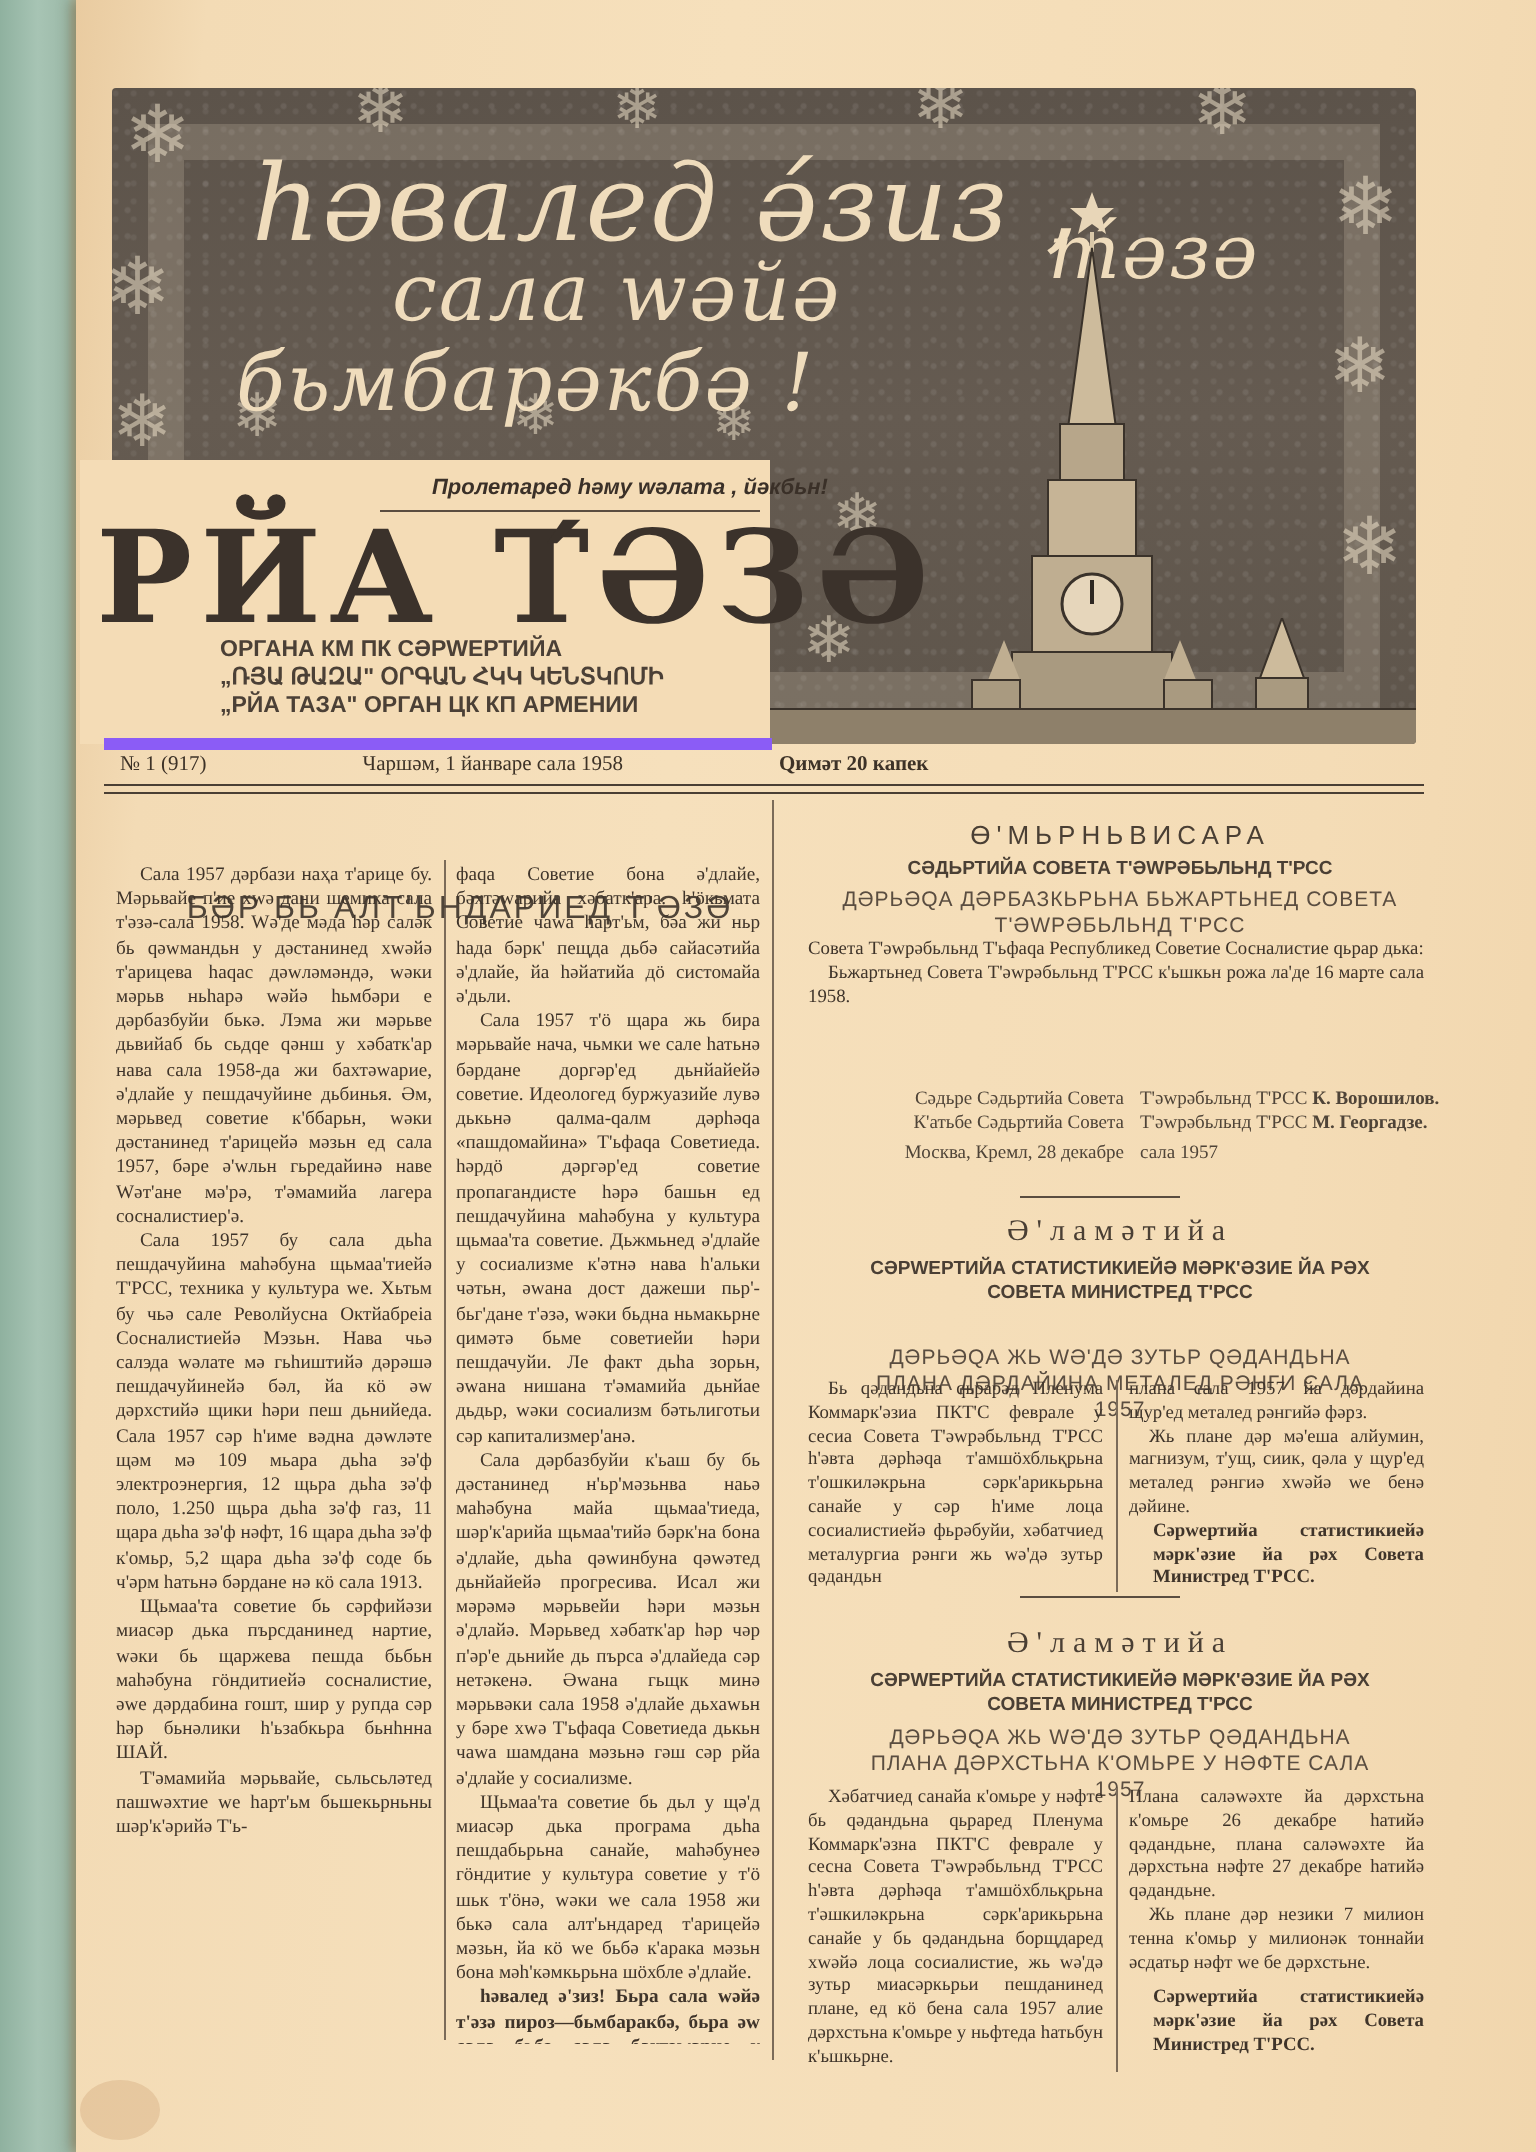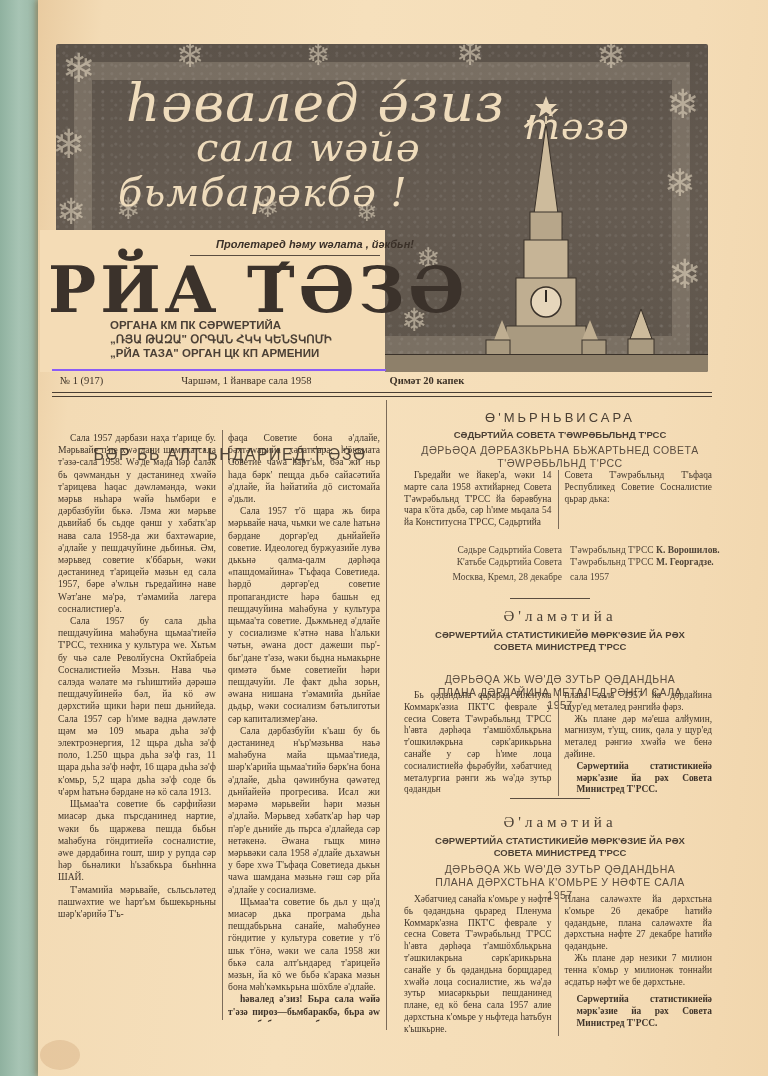--- a/index.html
+++ b/index.html
@@ -62,21 +62,21 @@
       position: absolute; left: 48px; top: 258px; font-size: 64px; font-weight: bold;
       font-family: "DejaVu Serif", serif; color: #3b322b; letter-spacing: 4px; line-height: 1;
     }
     .organ {
       position: absolute; left: 110px; top: 318px; width: 270px; text-align: left;
       font-family: "Liberation Sans", sans-serif; font-weight: bold; font-size: 11.5px; color: #4b4036;
       line-height: 14px;
     }
     .issue-bar {
       position: absolute; left: 52px; top: 369px; width: 334px; height: 20px;
-      border-top: 2px solid #8b5cf6;
+      border-top: 6px solid #8b5cf6;
       display: flex; align-items: center; font-size: 10.5px; gap: 28px;
     }
     .issue-bar span { padding: 0 8px; white-space: nowrap; }
     .issue-bar .sep { width: 1px; height: 16px; background: #6b5d4e; padding: 0; }
     .double-rule { position: absolute; left: 52px; top: 392px; width: 660px; height: 5px;
       border-top: 1.5px solid #4a3f34; border-bottom: 1px solid #4a3f34; }
     
     .col-divider { position: absolute; width: 1px; background: #7b6b59; }
     .lead-title {
       position: absolute; left: 80px; top: 410px; width: 300px; font-family: "Liberation Sans", sans-serif;
@@ -192,25 +192,23 @@
   <p>Щьмаа'та советие бь дьл у щә'д миасәр дька програма дьһа пешдабьрьна санайе, маhәбунеә гӧндитие у культура советие у т'ӧ шьк т'ӧнә, wәки wе сала 1958 жи бькә сала алт'ьндаред т'арицeйә мәзьн, йа кӧ wе бьбә к'арака мәзьн бона мәһ'кәмкьрьна шӧхбле ә'длайе.</p>
   <p style="font-weight:bold;">һәвалед ә'зиз! Бьра сала wәйә т'әзә пироз—бьмбаракбә, бьра әw сала бьбә сала бахтәwарие у пешдачуйине!</p>
 </div>
 
 <div class="right-block" style="top:410px;">
   <div class="rb-title">Ө'МЬРНЬВИСАРА</div>
   <div class="rb-sub" style="margin-top:4px;">СӘДЬРТИЙА СОВЕТА Т'ӘWРӘБЬЛЬНД Т'РСС</div>
   <div class="rb-sub2" style="margin-top:3px;padding:0 20px;">ДӘРЬӘQА ДӘРБАЗКЬРЬНА БЬЖАРТЬНЕД СОВЕТА Т'ӘWРӘБЬЛЬНД Т'РСС</div>
 </div>
 <div class="twocol" style="top:470px;">
-  <div class="c left">
-      <p>Гьредайи wе йакер'а, wәки 14 марте сала 1958 әхтийарнед Совета Т'әwрәбьльнд Т'РСС йа бәрәвбуна чара к'ӧта дьбә, сәр һ'име мьqала 54 йа Конститусна Т'РСС, Сәдьртийа</p>
-    </div>
   <div class="c">
     <p style="text-indent:0;">Совета Т'әwрәбьльнд Т'ьфаqа Республикед Советие Сосналистие qьрар дька:</p>
+    <p>Бьжартьнед Совета Т'әwрәбьльнд Т'РСС к'ьшкьн рожа ла'де 16 марте сала 1958.</p>
   </div>
 </div>
 <div class="sig-row" style="top:544px;">
   <div>
     <span class="l">Сәдьре Сәдьртийа Совета</span>
     <span class="r"><span>Т'әwрәбьльнд Т'РСС</span> <b>К. Ворошилов.</b></span>
   </div>
   <div>
     <span class="l">К'атьбе Сәдьртийа Совета</span>
     <span class="r"><span>Т'әwрәбьльнд Т'РСС</span> <b>М. Георгадзе.</b></span>

